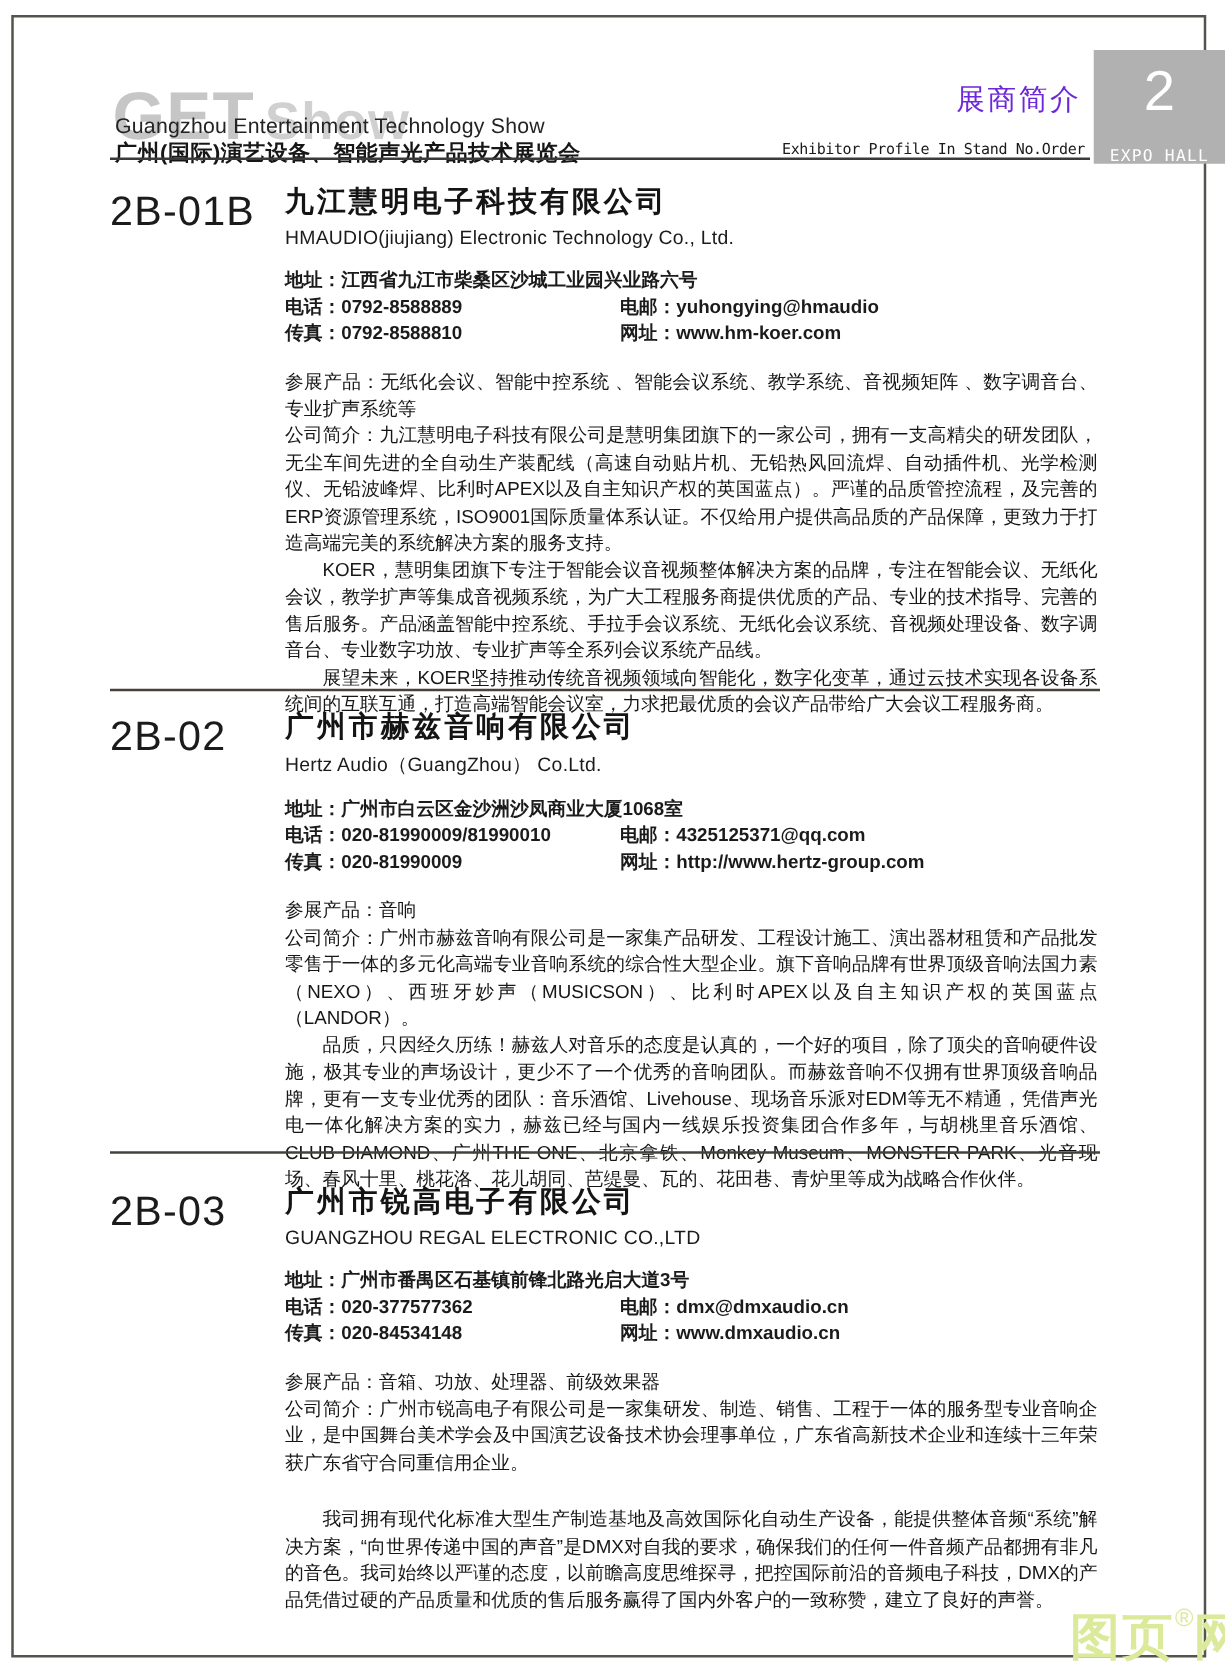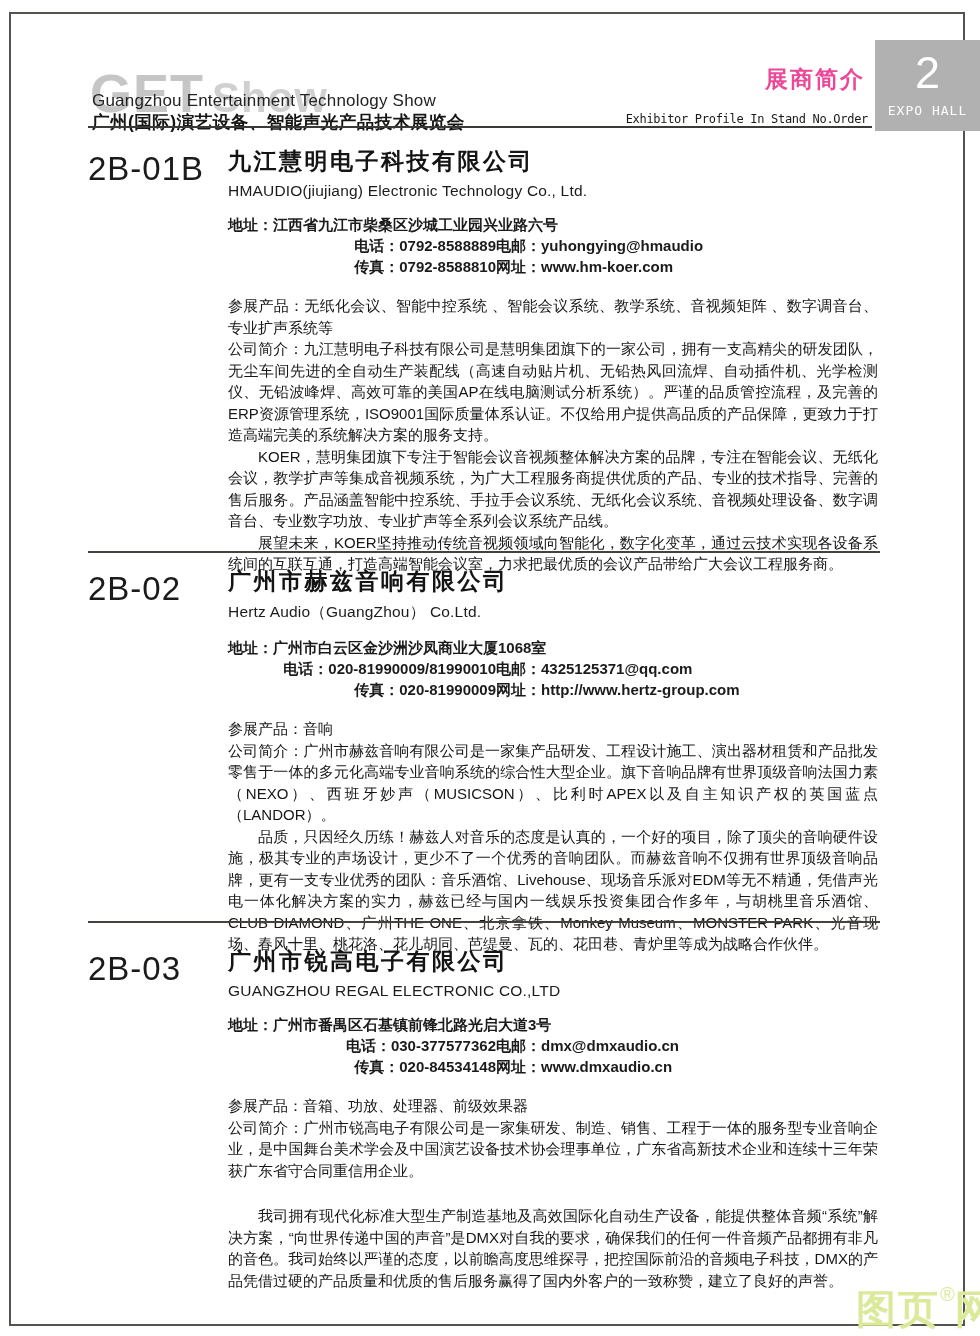--- a/index.html
+++ b/index.html
@@ -12,37 +12,37 @@
   .page-frame {
     position:absolute; left:9px; top:12px; width:952px; height:1310px;
     border:2px solid #56534e; background:#ffffff;
   }
   
   .logo-row { position:absolute; left:90px; top:26px; white-space:nowrap;margin-top:36px; }
   .logo-get { font-size:54px; font-weight:800; color:#c6c6c6; letter-spacing:1px; }
   .logo-show { font-size:42px; font-weight:800; color:#d0d0d0; letter-spacing:1px; margin-left:8px; }
   .logo-en-line { position:absolute; left:92px; top:91px; font-size:17px; color:#232323; letter-spacing:0.2px; }
   .logo-cn-line { position:absolute; left:92px; top:110px; font-size:17.5px; font-weight:700; color:#161616; letter-spacing:0.5px; }
-  .page-title-cn { position:absolute; right:115px; top:64px; font-size:23px; font-weight:700; letter-spacing:2px; color:#ec4899; }
+  .page-title-cn { position:absolute; right:115px; top:64px; font-size:23px; font-weight:400; letter-spacing:2px; color:#6d28d9; }
   .page-title-en { position:absolute; right:112px; top:112px; font-size:12px; color:#1a1a1a;
                    font-family:"DejaVu Sans Mono", monospace; letter-spacing:-0.3px; }
   .header-rule { position:absolute; left:88px; top:126px; width:784px; height:2px; background:#3c3a37; }
   .expo-box { position:absolute; left:875px; top:40px; width:105px; height:91px; background:#b1b1b1; text-align:center; z-index:3; }
   .expo-num { font-size:45px; line-height:1; color:#ffffff; margin-top:10px; font-weight:500; }
-  .expo-label { font-size:13px; color:#ffffff; margin-top:8px; letter-spacing:1px;
+  .expo-label { font-size:13px; color:#ffffff; margin-top:23px; letter-spacing:1px;
                 font-family:"DejaVu Sans Mono", monospace; }
   
   .section { position:absolute; left:88px; width:792px; }
   .stand-no { position:absolute; left:0; top:4px; font-size:33px; font-weight:500; letter-spacing:1px; color:#1b1b1b; }
   .sec-content { margin-left:140px; width:650px; }
   .name-cn { font-size:23px; font-weight:700; letter-spacing:2.5px; color:#141414; }
   .name-en { font-size:15.5px; font-weight:500; margin-top:5px; letter-spacing:0.2px; color:#1b1b1b; }
   .contact { margin-top:14px; font-size:15px; font-weight:600; line-height:21px; color:#1b1b1b; }
   .crow { display:flex; }
-  .ccol1 { width:268px; flex:0 0 268px;text-align:right; }
+  .ccol1 { width:268px; flex:0 0 268px; }
   .ccol2 { flex:1; }
   .paras { margin-top:18px; font-size:15px; line-height:21.5px; text-align:justify; color:#161616; }
   .para { margin:0; }
   .para.indent { text-indent:2em; }
   .para.gap-top { margin-top:24px; }
   .divider { position:absolute; left:88px; width:792px; height:2px; background:#45423e; }
   .divider-1 { top:551px; }
   .divider-2 { top:921px; }
   
   .watermark { position:absolute; left:856px; top:1282px; z-index:5; white-space:nowrap;
@@ -81,21 +81,21 @@
         <span class="ccol1"><span>电话：</span><span>0792-8588889</span></span>
         <span class="ccol2"><span>电邮：</span><span>yuhongying@hmaudio</span></span>
       </div>
       <div class="crow">
         <span class="ccol1"><span>传真：</span><span>0792-8588810</span></span>
         <span class="ccol2"><span>网址：</span><span>www.hm-koer.com</span></span>
       </div>
     </div>
     <div class="paras">
       <p class="para">参展产品：无纸化会议、智能中控系统 、智能会议系统、教学系统、音视频矩阵 、数字调音台、专业扩声系统等</p>
-      <p class="para">公司简介：九江慧明电子科技有限公司是慧明集团旗下的一家公司，拥有一支高精尖的研发团队，无尘车间先进的全自动生产装配线（高速自动贴片机、无铅热风回流焊、自动插件机、光学检测仪、无铅波峰焊、高效可靠的美国AP在线电脑测试分析系统）。严谨的品质管控流程，及完善的ERP资源管理系统，ISO9001国际质量体系认证。不仅给用户提供高品质的产品保障，更致力于打造高端完美的系统解决方案的服务支持。</p>
+      <p class="para">公司简介：九江慧明电子科技有限公司是慧明集团旗下的一家公司，拥有一支高精尖的研发团队，无尘车间先进的全自动生产装配线（高速自动贴片机、无铅热风回流焊、自动插件机、光学检测仪、无铅波峰焊、比利时APEX以及自主知识产权的英国蓝点）。严谨的品质管控流程，及完善的ERP资源管理系统，ISO9001国际质量体系认证。不仅给用户提供高品质的产品保障，更致力于打造高端完美的系统解决方案的服务支持。</p>
       <p class="para indent">KOER，慧明集团旗下专注于智能会议音视频整体解决方案的品牌，专注在智能会议、无纸化会议，教学扩声等集成音视频系统，为广大工程服务商提供优质的产品、专业的技术指导、完善的售后服务。产品涵盖智能中控系统、手拉手会议系统、无纸化会议系统、音视频处理设备、数字调音台、专业数字功放、专业扩声等全系列会议系统产品线。</p>
       <p class="para indent">展望未来，KOER坚持推动传统音视频领域向智能化，数字化变革，通过云技术实现各设备系统间的互联互通，打造高端智能会议室，力求把最优质的会议产品带给广大会议工程服务商。</p>
     </div>
   </div>
 </div>
 
 <div class="divider divider-1"></div>
 
 <div class="section" style="top:566px;">
   <div class="stand-no">2B-02</div>
@@ -130,21 +130,21 @@
   <div class="stand-no">2B-03</div>
   <div class="sec-content">
     <div class="name-cn">广州市锐高电子有限公司</div>
     <div class="name-en">GUANGZHOU REGAL ELECTRONIC CO.,LTD</div>
     <div class="contact">
       <div class="crow">
         <span>地址：</span>
           <span>广州市番禺区石基镇前锋北路光启大道3号</span>
       </div>
       <div class="crow">
-        <span class="ccol1"><span>电话：</span><span>030-377577362</span></span>
+        <span class="ccol1"><span>电话：</span><span>020-377577362</span></span>
         <span class="ccol2"><span>电邮：</span><span>dmx@dmxaudio.cn</span></span>
       </div>
       <div class="crow">
         <span class="ccol1"><span>传真：</span><span>020-84534148</span></span>
         <span class="ccol2"><span>网址：</span><span>www.dmxaudio.cn</span></span>
       </div>
     </div>
     <div class="paras">
       <p class="para">参展产品：音箱、功放、处理器、前级效果器</p>
       <p class="para">公司简介：广州市锐高电子有限公司是一家集研发、制造、销售、工程于一体的服务型专业音响企业，是中国舞台美术学会及中国演艺设备技术协会理事单位，广东省高新技术企业和连续十三年荣获广东省守合同重信用企业。</p>

